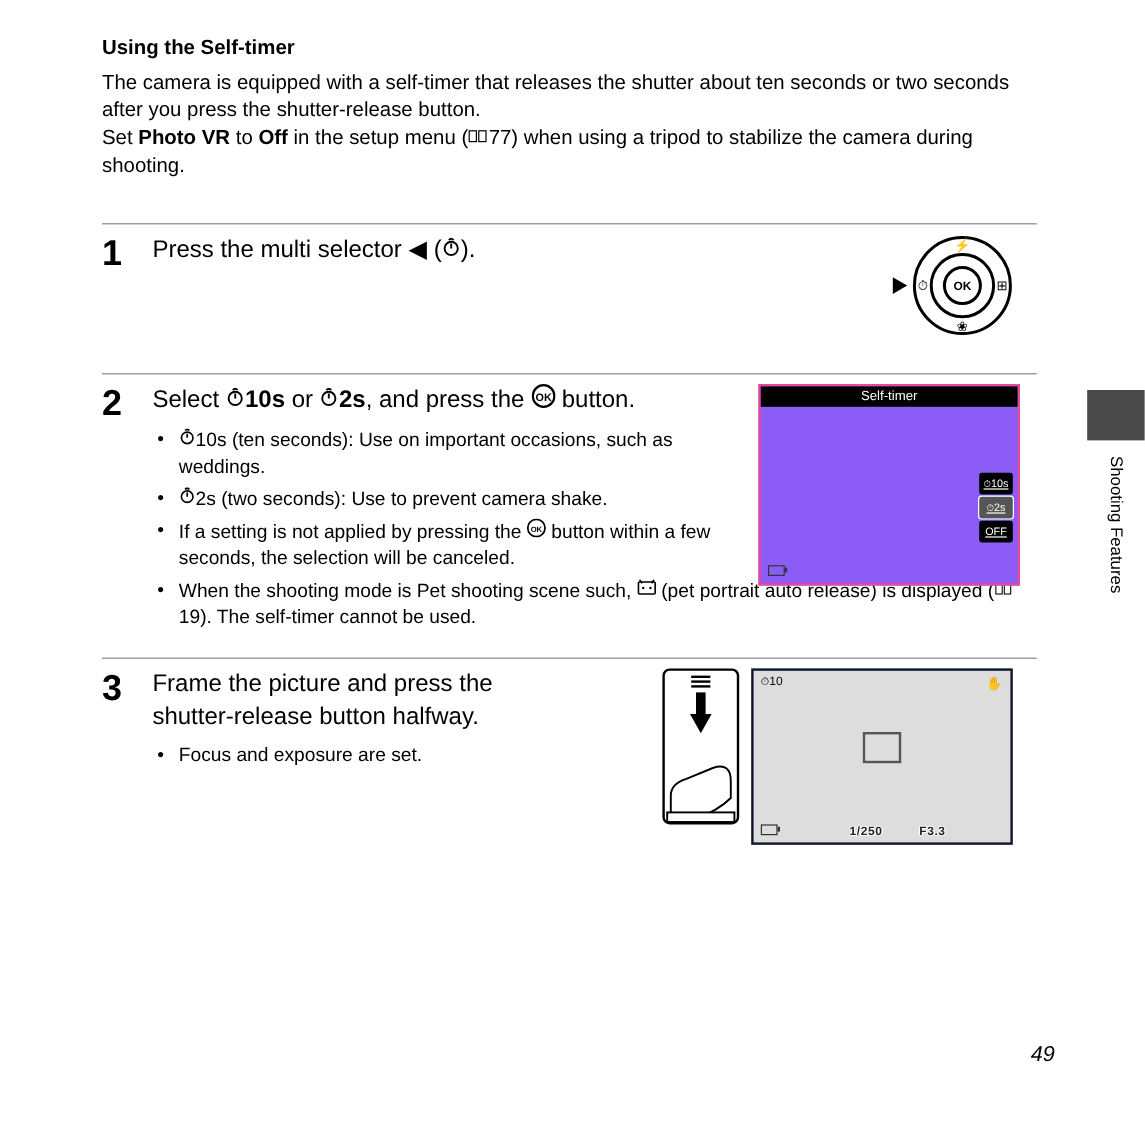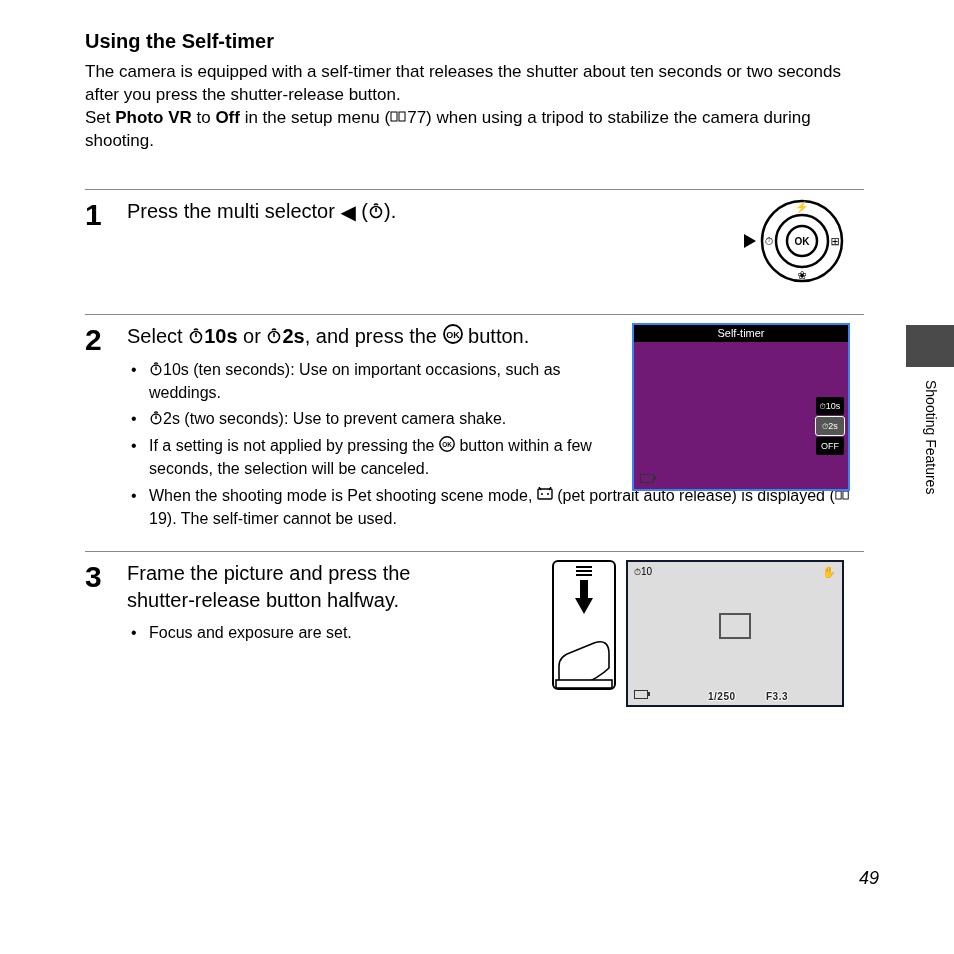--- a/index.html
+++ b/index.html
@@ -10,21 +10,21 @@
     height: 954px;
     position: relative;
     color: #000;
     background: #fff;
   }
   .page {
     padding: 30px 90px 30px 85px;
     position: relative;
   }
   h1 {
-    font-size: 20px;
+    font-size: 17px;
     font-weight: bold;
     margin: 0 0 8px 0;
   }
   .intro {
     font-size: 17px;
     line-height: 1.35;
     margin-bottom: 36px;
   }
   .intro .bold { font-weight: bold; }
   .hr { border: none; border-top: 1px solid #888; margin: 0; }
@@ -104,25 +104,25 @@
 
   
   .lcd2 {
     position: absolute;
     right: 12px;
     top: 0;
     width: 220px;
     height: 170px;
   }
   .lcd2 .frame {
-    border: 2px solid #3b82f6;
+    border: 2px solid #ec4899;
     width: 214px;
     height: 164px;
     position: relative;
-    background: #701a75;
+    background: #8b5cf6;
   }
   .lcd2 .topbar {
     background: #000;
     color: #fff;
     font-size: 11px;
     text-align: center;
     height: 17px;
     line-height: 17px;
     position: absolute;
     left:0; right:0; top:0;
@@ -130,20 +130,21 @@
   .lcd2 .opt {
     position: absolute;
     right: 4px;
     width: 28px;
     height: 18px;
     font-size: 9px;
     color:#fff;
     text-align:center;
     line-height:18px;
     border-radius: 2px;
+    text-decoration: underline;
   }
   .lcd2 .opt1 { top: 72px; background:#000; }
   .lcd2 .opt2 { top: 92px; background:#555; outline:1px solid #fff; }
   .lcd2 .opt3 { top: 112px; background:#000; }
 
   
   .s3graphic {
     position: absolute;
     right: 12px;
     top: 0;
@@ -275,21 +276,21 @@
               </svg></span><span class="bold">10s</span><span> (ten seconds): Use on important occasions, such as weddings.</span></li>
         <li class="narrow"><span class="icon"><svg width="14" height="14" viewBox="0 0 16 16">
                 <circle cx="8" cy="9" r="5.5" fill="none" stroke="#000" stroke-width="1.6"></circle>
                 <path d="M6 2 Q8 0 10 2" fill="none" stroke="#000" stroke-width="1.6"></path>
                 <line x1="8" y1="9" x2="8" y2="5" stroke="#000" stroke-width="1.6"></line>
               </svg></span><span class="bold">2s</span><span> (two seconds): Use to prevent camera shake.</span></li>
         <li class="narrow"><span>If a setting is not applied by pressing the </span><span class="icon"><svg width="16" height="16" viewBox="0 0 20 20">
                 <circle cx="10" cy="10" r="9" fill="none" stroke="#000" stroke-width="1.8"></circle>
                 <text x="10" y="14" font-size="8" font-weight="bold" text-anchor="middle">OK</text>
               </svg></span><span> button within a few seconds, the selection will be canceled.</span></li>
-        <li><span>When the shooting mode is </span><span class="bold">Pet shooting</span><span> scene mode, </span><span class="icon"><svg width="16" height="14" viewBox="0 0 16 14">
+        <li><span>When the shooting mode is </span><span class="bold">Pet shooting</span><span> scene such, </span><span class="icon"><svg width="16" height="14" viewBox="0 0 16 14">
                 <rect x="1" y="2" width="14" height="10" rx="1" fill="none" stroke="#000" stroke-width="1.4"></rect>
                 <circle cx="5" cy="7" r="1" fill="#000"></circle>
                 <circle cx="11" cy="7" r="1" fill="#000"></circle>
                 <path d="M4 3 L2 0 M12 3 L14 0" stroke="#000" stroke-width="1.4"></path>
               </svg></span><span> (pet portrait auto release) is displayed (</span><span class="icon"><svg width="15" height="11" viewBox="0 0 17 12">
                 <rect x="1" y="1" width="6" height="9" fill="none" stroke="#000" stroke-width="1"></rect>
                 <rect x="9" y="1" width="6" height="9" fill="none" stroke="#000" stroke-width="1"></rect>
               </svg></span><span>19</span><span>). The self-timer cannot be used.</span></li>
       </ul>
 

